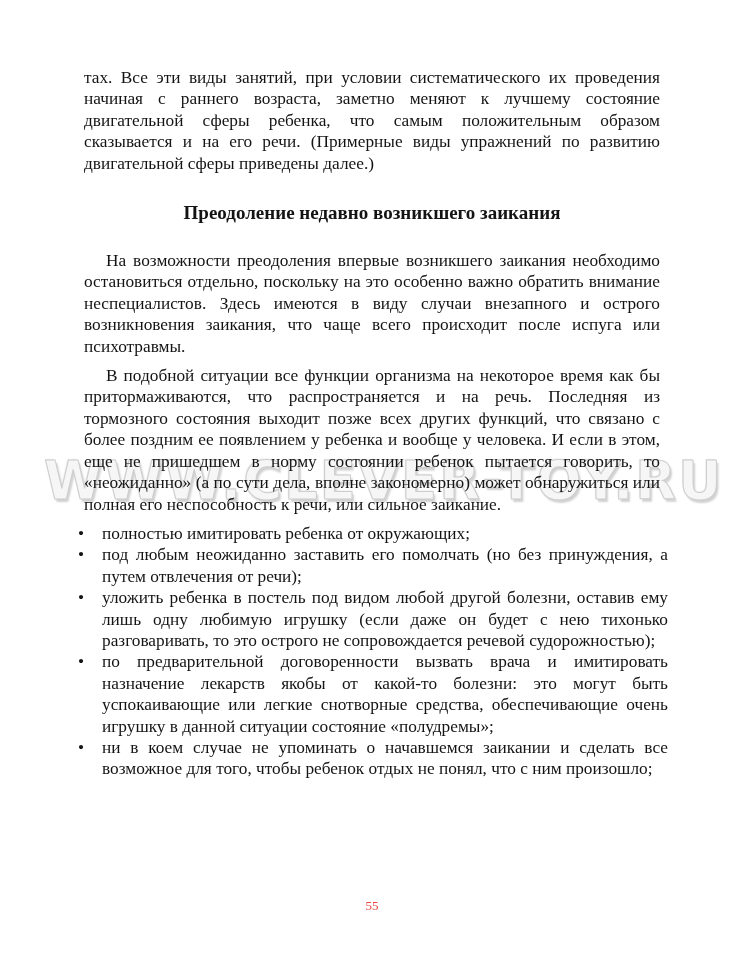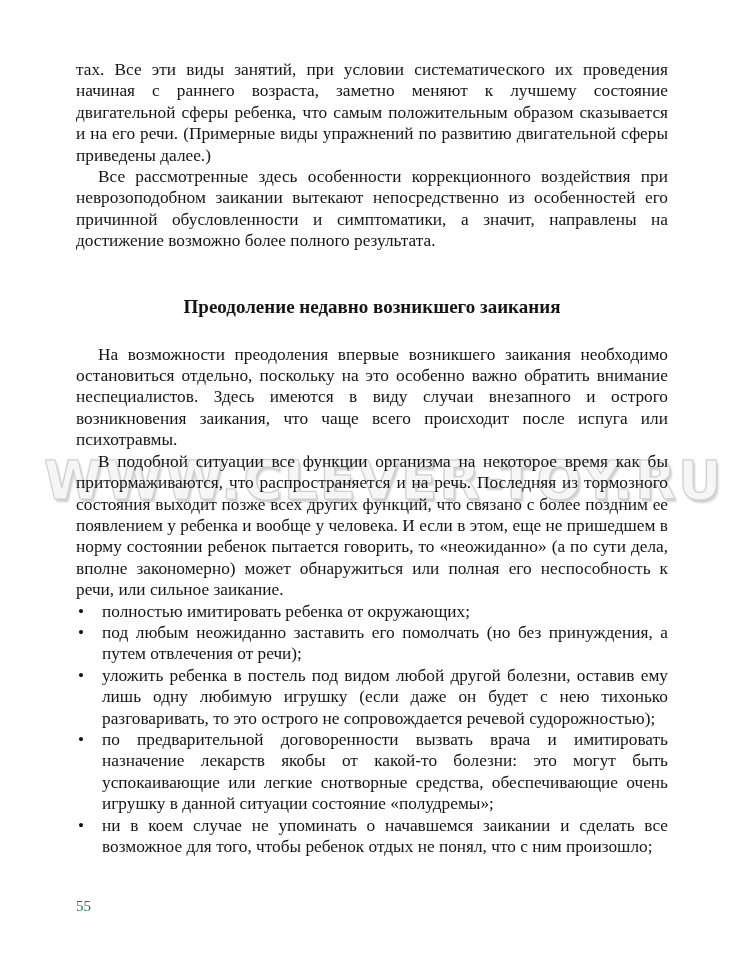--- a/index.html
+++ b/index.html
@@ -45,32 +45,32 @@
       position: absolute;
       left: 76px;
       top: 59px;
       width: 592px;
       z-index: 2;
       font-size: 17.3px;
       line-height: 21.4px;
       text-align: justify;
     }
     .content p {
-      margin: 0;
+      margin: 8px;
       text-indent: 22px;
     }
     .content p.continuation {
       text-indent: 0;
     }
     h1.section-heading {
       font-size: 19px;
       line-height: 22px;
       font-weight: bold;
       text-align: center;
-      margin: 44px 0 26px 0;
+      margin: 28px 0 26px 0;
     }
     ul.bullet-list {
       list-style: none;
       margin: 0;
       padding: 0;
     }
     ul.bullet-list li {
       position: relative;
       padding-left: 26px;
       text-align: justify;
@@ -79,39 +79,38 @@
     ul.bullet-list li .bullet-marker {
       position: absolute;
       left: 2px;
       top: 0;
     }
     .page-number {
       position: absolute;
       top: 897px;
       left: 76px;
       width: 592px;
-      text-align: left;
+      text-align: center;
       z-index: 2;
-      font-size: 15px;
+      font-size: 13px;
       line-height: 18px;
-      color: #0f766e;
+      color: #ef4444;
     }
   </style>
 </head>
 <body>
 
 <div class="page">
 
   <div class="watermark">WWW.CLEVER-TOY.RU</div>
 
   <div class="content">
 
     <p class="continuation">тах. Все эти виды занятий, при условии систематического их проведения начиная с раннего возраста, заметно меняют к лучшему состояние двигательной сферы ребенка, что самым положительным образом сказывается и на его речи. (Примерные виды упражнений по развитию двигательной сферы приведены далее.)</p>
 
-    <p>Все рассмотренные здесь особенности коррекционного воздействия при неврозоподобном заикании вытекают непосредственно из особенностей его причинной обусловленности и симптоматики, а значит, направлены на достижение возможно более полного результата.</p>
 
     <h1 class="section-heading">Преодоление недавно возникшего заикания</h1>
 
     <p>На возможности преодоления впервые возникшего заикания необходимо остановиться отдельно, поскольку на это особенно важно обратить внимание неспециалистов. Здесь имеются в виду случаи внезапного и острого возникновения заикания, что чаще всего происходит после испуга или психотравмы.</p>
 
     <p>В подобной ситуации все функции организма на некоторое время как бы притормаживаются, что распространяется и на речь. Последняя из тормозного состояния выходит позже всех других функций, что связано с более поздним ее появлением у ребенка и вообще у человека. И если в этом, еще не пришедшем в норму состоянии ребенок пытается говорить, то «неожиданно» (а по сути дела, вполне закономерно) может обнаружиться или полная его неспособность к речи, или сильное заикание.</p>
 
 
     <ul class="bullet-list">
       <li>

